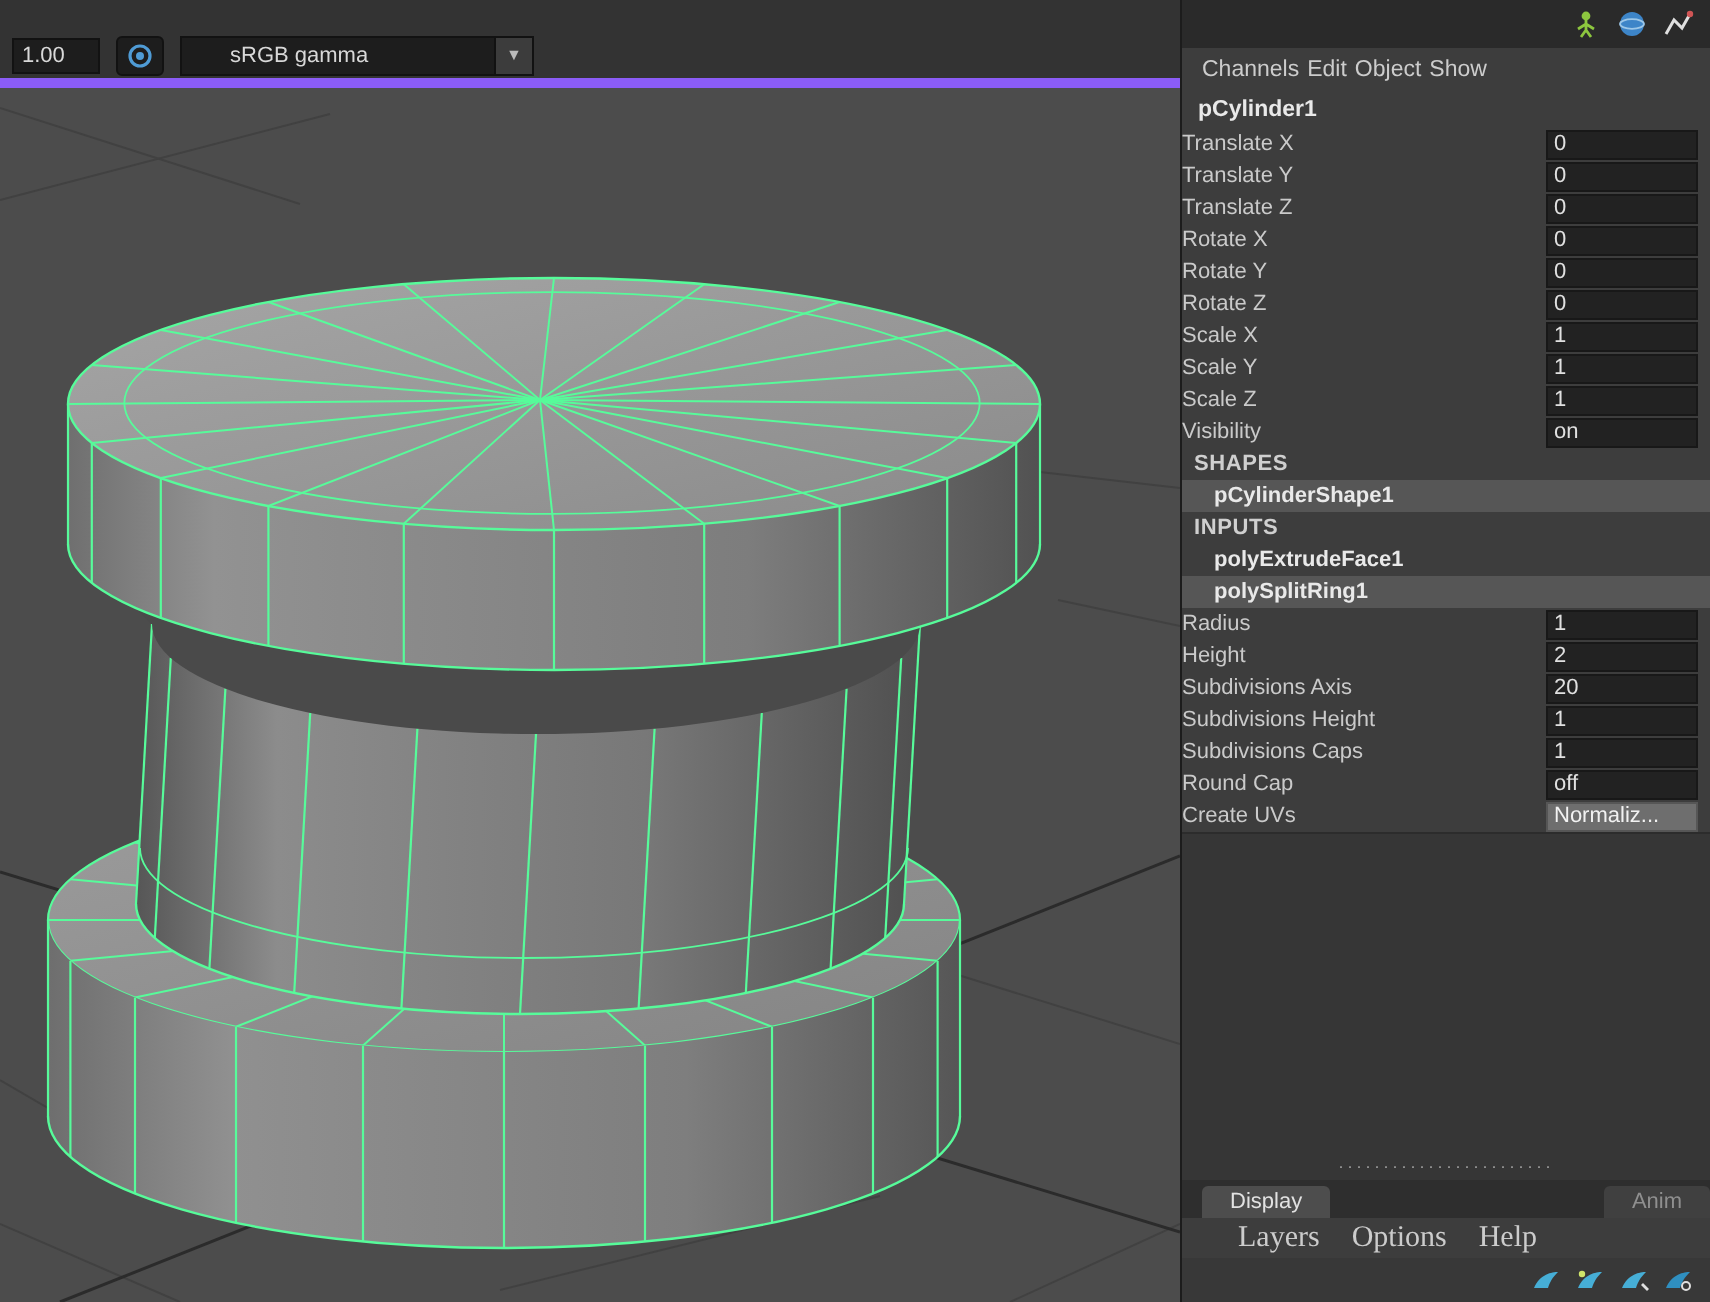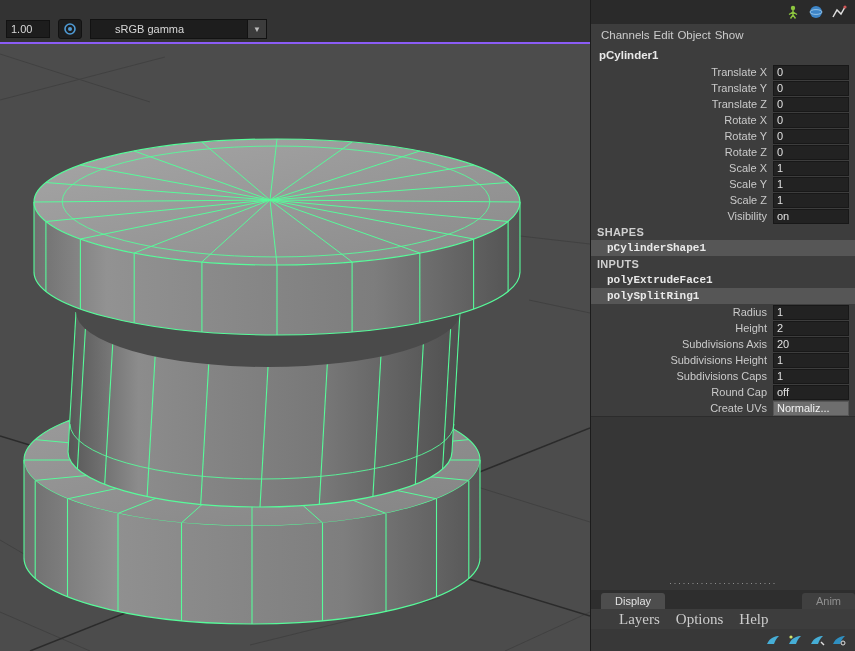--- a/index.html
+++ b/index.html
@@ -2,48 +2,48 @@
 <html><head>
 <meta charset="utf-8">
 <style>
   html,body{margin:0;padding:0;background:#222;}
   .app{position:relative;width:855px;height:651px;overflow:hidden;
        font-family:"Liberation Sans",sans-serif;background:#4c4c4c;user-select:none;}
   #vp{position:absolute;left:0;top:0;display:block;}
 
   
   .vp-topbar{position:absolute;left:0;top:0;width:590px;height:44px;background:#333;
-             border-bottom:2px solid #8b5cf6;box-sizing:border-box;display:flex;
+             border-bottom:5px solid #8b5cf6;box-sizing:border-box;display:flex;
              align-items:center;padding:16px 0 0 6px;gap:8px;}
   .exposure{width:38px;height:16px;background:#1d1d1d;border:1px solid #121212;color:#d8d8d8;
             font-size:11px;line-height:16px;padding-left:4px;}
   .cm-toggle{width:22px;height:18px;background:#1d1d1d;border:1px solid #121212;border-radius:3px;
              display:flex;align-items:center;justify-content:center;}
   .gamma{display:flex;height:18px;border:1px solid #121212;}
   .gamma-value{width:132px;background:#1d1d1d;color:#d8d8d8;font-size:11px;line-height:18px;padding-left:24px;}
   .gamma-arrow{width:18px;background:#3c3c3c;color:#bbb;font-size:8px;display:flex;
                align-items:center;justify-content:center;border-left:1px solid #121212;}
 
   
   .panel{position:absolute;left:590px;top:0;width:265px;height:651px;background:#3d3d3d;
          border-left:1px solid #1c1c1c;box-sizing:border-box;display:flex;flex-direction:column;}
   .topstrip{height:24px;background:#2a2a2a;display:flex;justify-content:flex-end;align-items:center;
             gap:7px;padding-right:8px;flex:none;}
   .pmenu{height:22px;display:flex;align-items:center;gap:4px;padding-left:10px;color:#ccc;
          font-size:11.5px;flex:none;}
   .cb-node-name{height:18px;line-height:18px;font-weight:bold;color:#e9e9e9;font-size:11.5px;
                 padding-left:8px;flex:none;}
-  .row{height:16px;display:flex;align-items:center;justify-content:flex-end;padding-right:6px;flex:none;}
+  .row{height:16px;display:flex;align-items:center;justify-content:space-between;padding-right:6px;flex:none;}
   .rlabel{color:#cacaca;font-size:11px;margin-right:6px;white-space:nowrap;}
   .rvalue{width:76px;height:15px;box-sizing:border-box;background:#222;border:1px solid #181818;
           color:#e0e0e0;font-size:11px;line-height:13px;padding-left:3px;flex:none;}
   .rvalue.light{background:#6e6e6e;border-color:#565656;color:#f2f2f2;}
   .sec{height:16px;line-height:16px;font-weight:bold;color:#cfcfcf;font-size:11px;padding-left:6px;
        letter-spacing:.3px;flex:none;}
-  .nrow{height:16px;line-height:16px;font-weight:bold;color:#e9e9e9;font-size:11px;padding-left:16px;flex:none;font-family:Liberation Mono, monospace;}
+  .nrow{height:16px;line-height:16px;font-weight:bold;color:#e9e9e9;font-size:11px;padding-left:16px;flex:none;}
   .band{background:#565656;}
   .cb-empty{flex:1;background:#363636;border-top:1px solid #2c2c2c;}
   .dots{height:12px;line-height:10px;background:#363636;color:#9a9a9a;font-size:9px;
         letter-spacing:1.5px;text-align:center;flex:none;overflow:hidden;}
   .tabbar{height:19px;background:#2e2e2e;display:flex;align-items:flex-end;padding-left:10px;gap:2px;flex:none;justify-content:space-between;}
   .tab{padding:2px 14px 2px 14px;font-size:11px;border-radius:3px 3px 0 0;}
   .tab.active{background:#4d4d4d;color:#e2e2e2;}
   .tab.inactive{background:#404040;color:#8f8f8f;}
   .pmenu2{height:20px;display:flex;align-items:center;gap:16px;padding-left:28px;color:#ccc;
           font-size:15px;background:#3d3d3d;flex:none;font-family:Liberation Serif, serif;}

